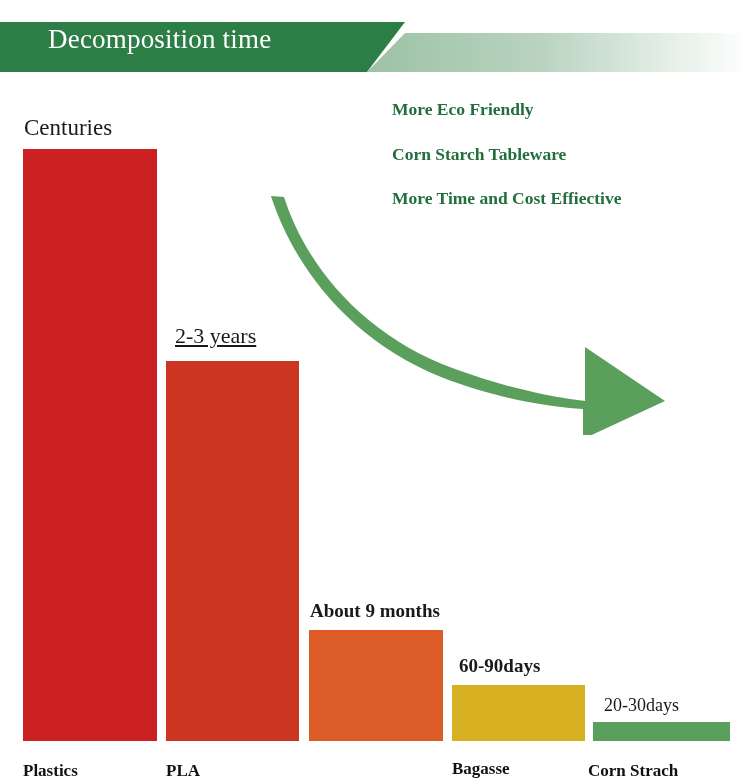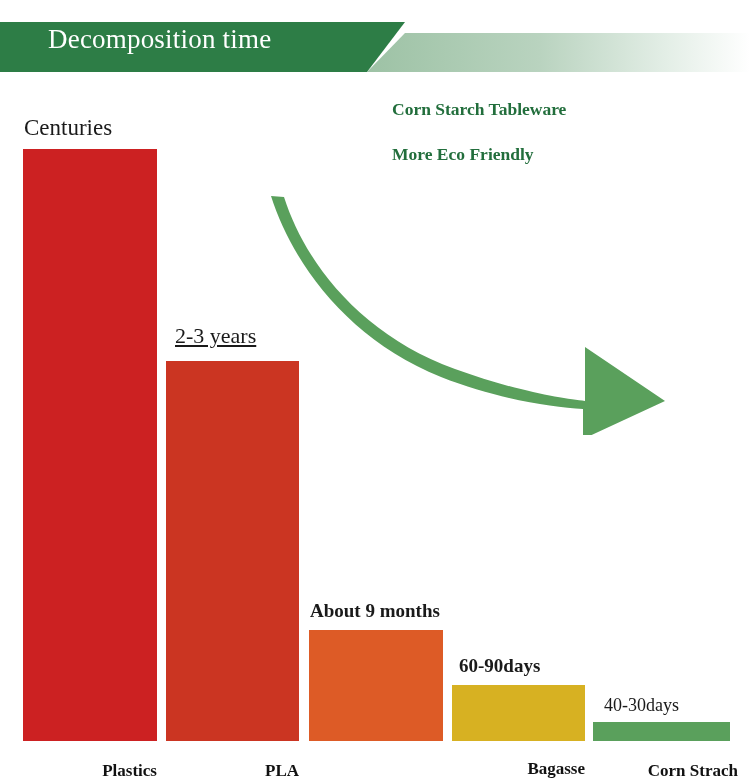--- a/index.html
+++ b/index.html
@@ -61,21 +61,21 @@
     margin-top: 8px;
   }
   .bar-cat {
     position: absolute;
     font-family: "Liberation Serif", "DejaVu Serif", serif;
     font-weight: bold;
     font-size: 17px;
     color: #111111;
     white-space: nowrap;
     line-height: 1;
-    text-align: right;
+    text-align: left;
   }
 
   
   .v0 { font-size: 23px; font-weight: normal; }
   .v1 { font-size: 22px; font-weight: normal; text-decoration: underline; }
   .v2 { font-size: 19px; font-weight: bold; }
   .v3 { font-size: 19px; font-weight: bold; }
   .v4 { font-size: 18px; font-weight: normal; }
 
   
@@ -136,35 +136,36 @@
 
     <div class="bar" style="left:309px; top:630px; width:134px; height:111px; background:#dd5b26;"></div>
     <div class="bar-value v2" style="left:310px; top:593px;">About 9 months</div>
     <div class="bar-cat" style="left:309px; top:792px; width:134px;margin-top:44px;">Pulp</div>
 
     <div class="bar" style="left:452px; top:685px; width:133px; height:56px; background:#d7b122;"></div>
     <div class="bar-value v3" style="left:459px; top:648px;">60-90days</div>
     <div class="bar-cat" style="left:452px; top:760px; width:133px;">Bagasse</div>
 
     <div class="bar" style="left:593px; top:722px; width:137px; height:19px; background:#5aa05c;"></div>
-    <div class="bar-value v4" style="left:604px; top:688px;">40-30days</div>
+    <div class="bar-value v4" style="left:604px; top:688px;">20-30days</div>
     <div class="bar-cat" style="left:588px; top:762px; width:150px;">Corn Strach</div>
   </div>
 
   <svg class="arrow-svg" viewBox="0 0 420 250" xmlns="http://www.w3.org/2000/svg">
     <path fill="#5aa05c" d="M 19 12
              C 40 78, 96 150, 190 184
              C 250 206, 300 214, 320 216
              L 320 162
              L 400 216
              L 318 254
              L 318 224
              C 286 222, 232 214, 176 192
              C 84 155, 28 80, 6 11
              Z"></path>
   </svg>
 
   <div class="callouts">
+    <div class="callout-line">More Eco Friendly</div>
     <div class="callout-line">Corn Starch Tableware</div>
-    <div class="callout-line">More Eco Friendly</div>
+    <div class="callout-line">More Time and Cost Effiective</div>
   </div>
 
 </div>
 
 </body></html>

